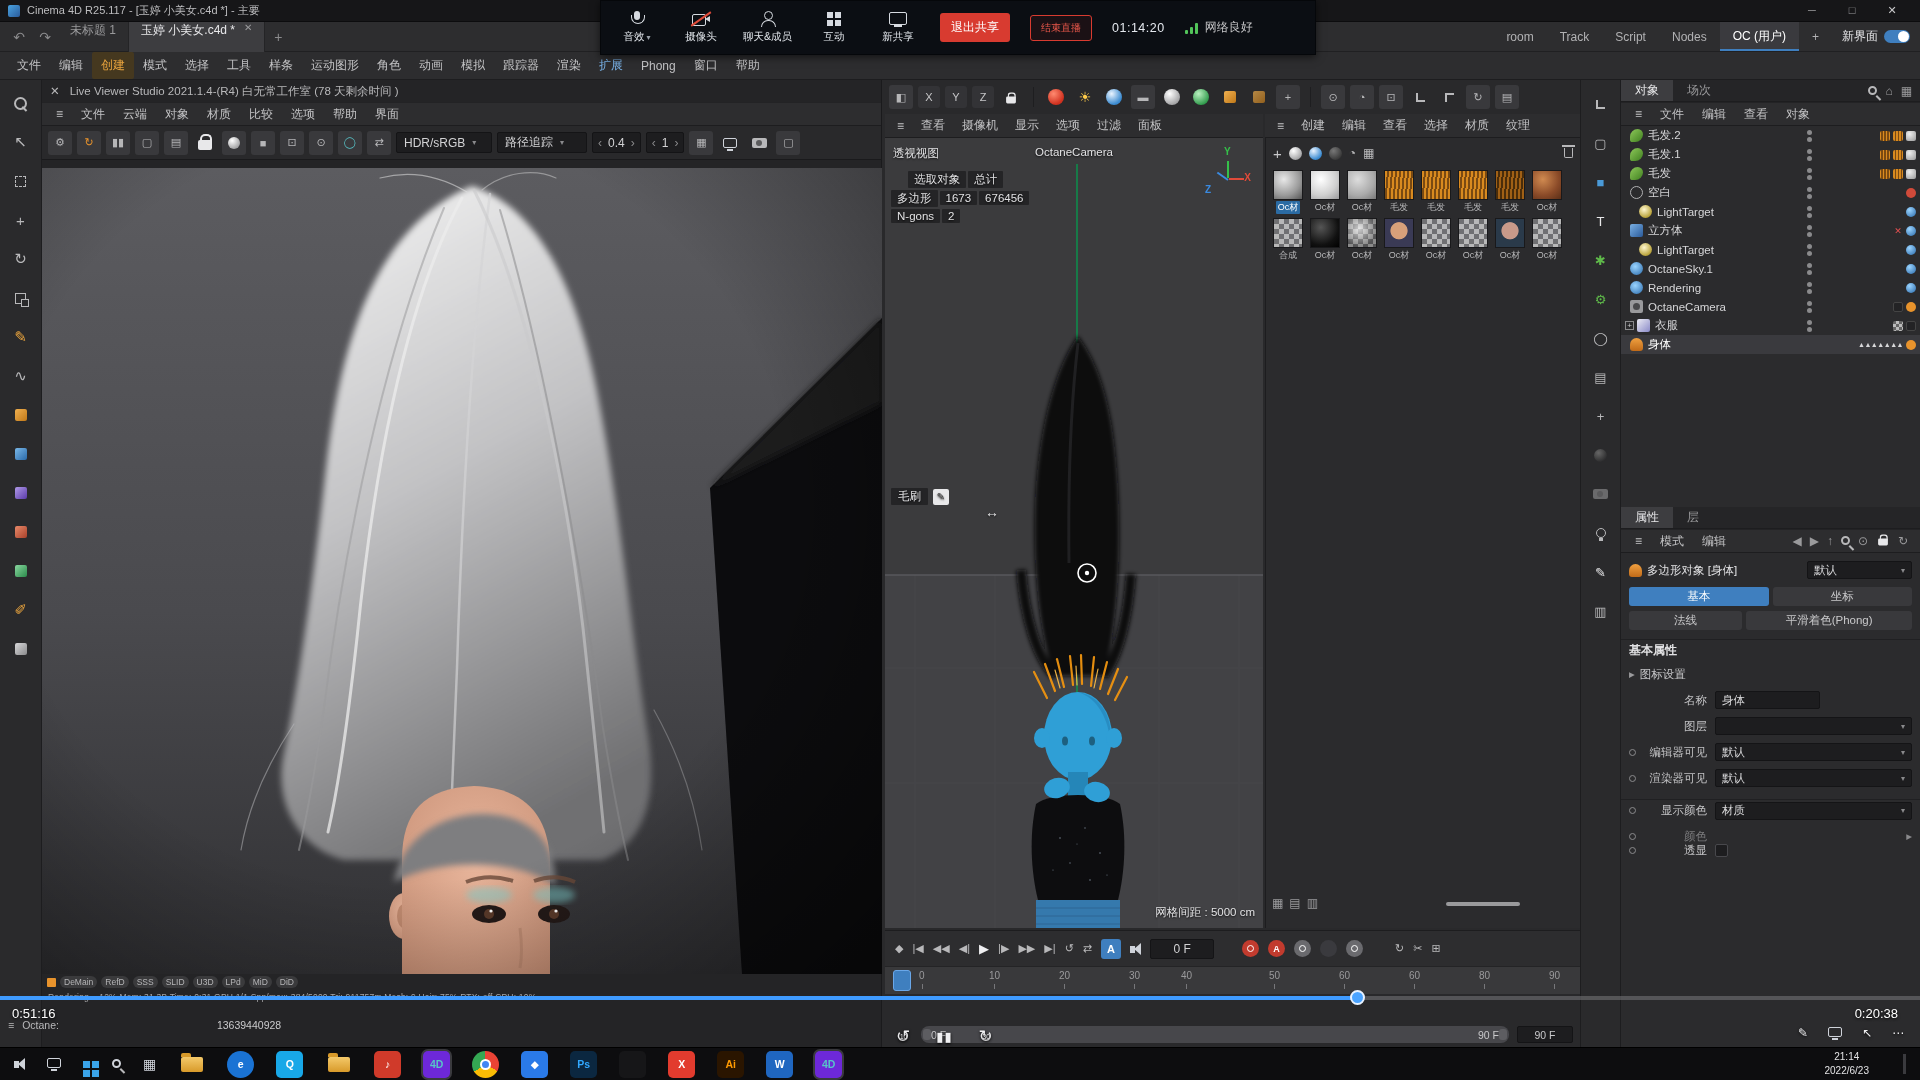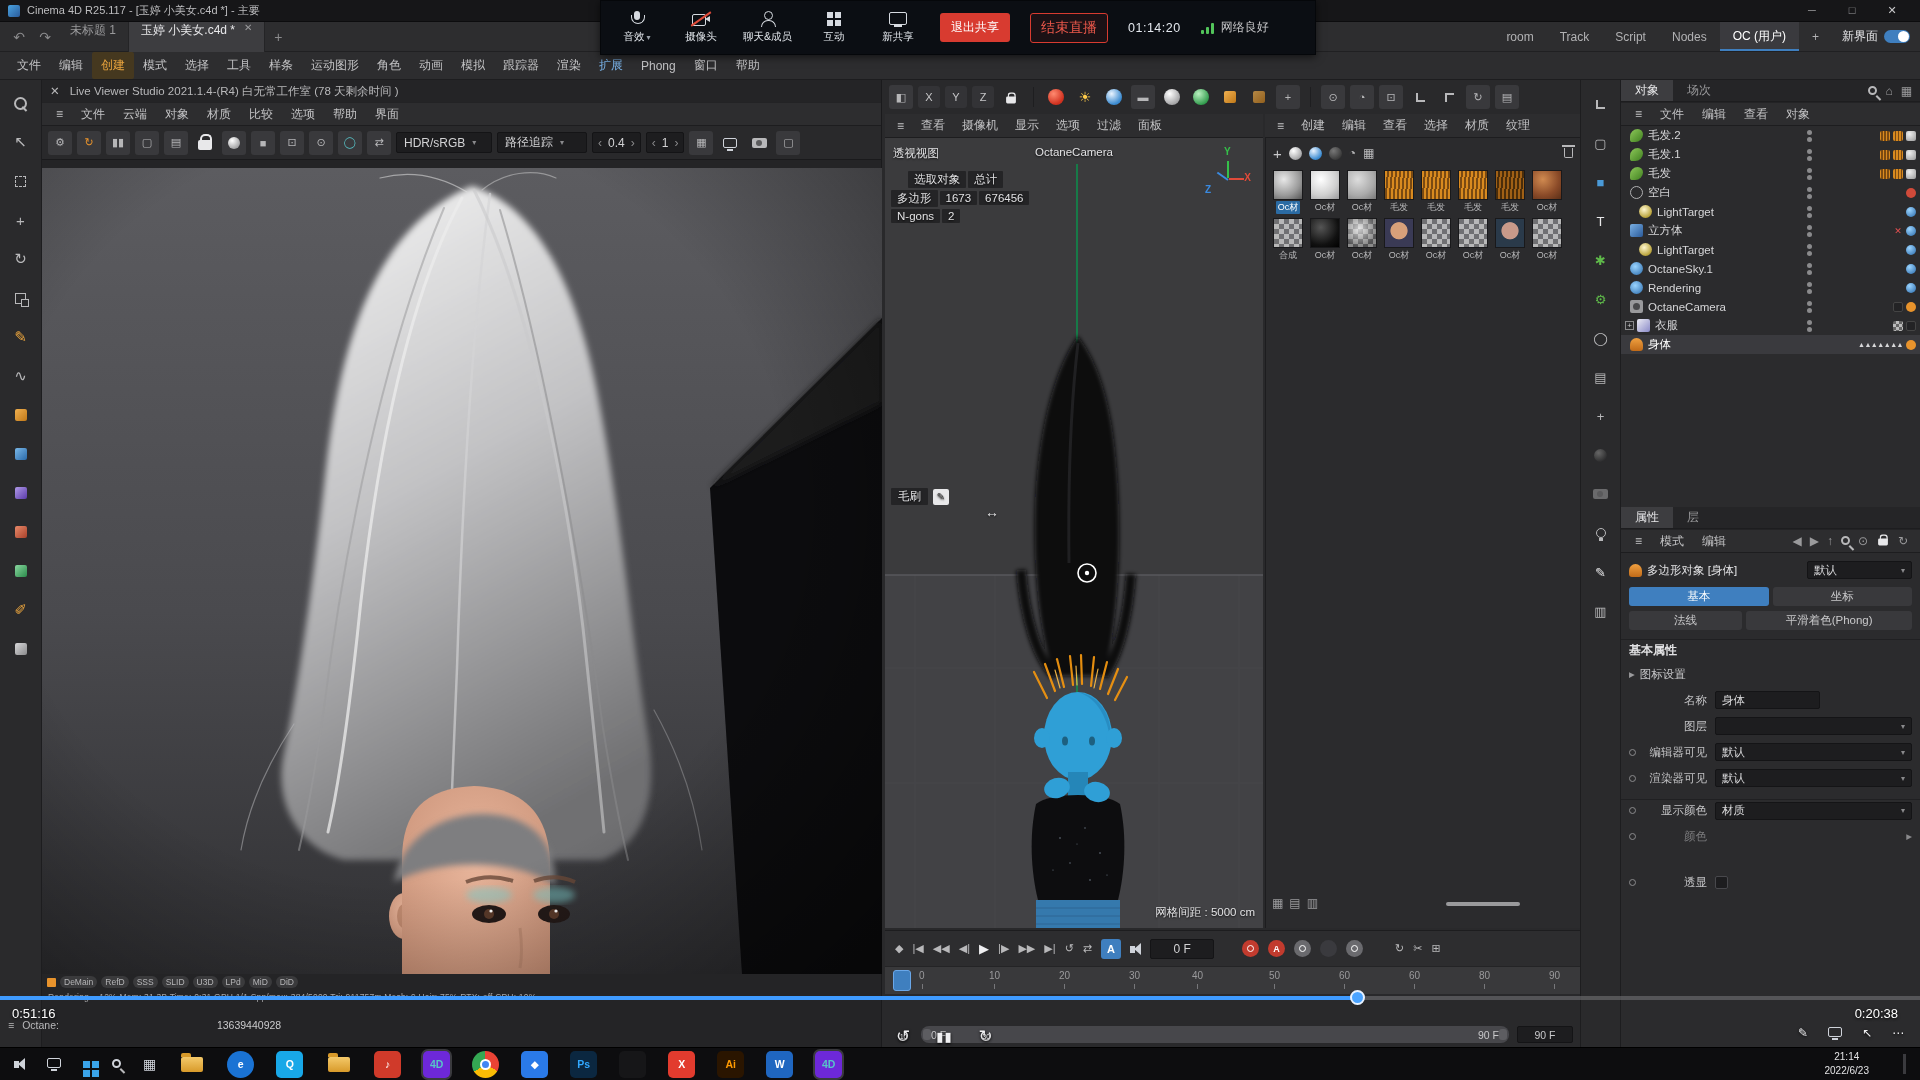--- a/index.html
+++ b/index.html
@@ -45,21 +45,21 @@
 .mi-cam::before{content:"";position:absolute;left:1px;top:3px;width:12px;height:10px;border:1.5px solid #d6dae0;border-radius:2px}
 .mi-cam::after{content:"";position:absolute;right:1px;top:5px;border-right:5px solid #d6dae0;border-top:3px solid transparent;border-bottom:3px solid transparent}
 .mi .slash{position:absolute;left:-2px;top:7px;width:24px;height:2px;background:#e04b3a;transform:rotate(-35deg)}
 .mi-ppl::before{content:"";position:absolute;left:6px;top:0;width:7px;height:7px;border:1.5px solid #d6dae0;border-radius:50%}
 .mi-ppl::after{content:"";position:absolute;left:3px;top:9px;width:13px;height:6px;border:1.5px solid #d6dae0;border-bottom:none;border-radius:7px 7px 0 0}
 .mi-grid::before{content:"";position:absolute;left:3px;top:1px;width:6px;height:6px;background:#d6dae0;box-shadow:8px 0 0 #d6dae0,0 8px 0 #d6dae0,8px 8px 0 #d6dae0}
 .mi-shr::before{content:"";position:absolute;left:1px;top:1px;width:16px;height:11px;border:1.5px solid #d6dae0;border-radius:2px}
 .mi-shr::after{content:"";position:absolute;left:6px;top:14px;width:8px;height:2px;background:#d6dae0}
 .mcaret{font-size:8px;color:#9aa0a8;margin-left:2px}
 .btn-exit{background:#d83b30;color:#fff;border-radius:3px;padding:6px 11px;font-size:12px}
-.btn-end{border:1px solid #d83b30;color:#e8574a;border-radius:3px;padding:5px 10px;font-size:14px;background:rgba(216,59,48,.08)}
+.btn-end{border:1px solid #d83b30;color:#e8574a;border-radius:3px;padding:5px 10px;font-size:10px;background:rgba(216,59,48,.08)}
 .mtimer{color:#e4e8ee;font-size:12.5px;letter-spacing:.5px}
 .netbars{display:inline-flex;align-items:flex-end;height:12px;margin-right:5px}
 .netbars i{display:inline-block;width:3px;background:#52c45a;margin-right:2px;border-radius:1px}
 .netbars i:nth-child(1){height:4px}.netbars i:nth-child(2){height:7px}.netbars i:nth-child(3){height:11px}
 
 
 .ico{display:inline-flex;align-items:center;justify-content:center;width:24px;height:24px;border-radius:3px;background:#39393c;color:#b6b6b8;font-size:11px;flex:none}
 .ico.bare{background:transparent}
 .axbtn{width:22px;height:22px;border-radius:3px;background:#333336;color:#c6c6c8;display:inline-flex;align-items:center;justify-content:center;font-size:11px}
 .sep{width:1px;height:20px;background:#1e1e20;margin:0 5px;flex:none}
@@ -832,21 +832,21 @@
       <span class="tpi">✂</span>
       <span class="tpi">⊞</span>
     </div>
 
     <div class="ruler abs" style="left:0;top:886px;width:695px;height:28px">
       <span class="phead"></span>
       <span class="tick" style="left:34px">0</span>
       <span class="tick" style="left:104px">10</span>
       <span class="tick" style="left:174px">20</span>
       <span class="tick" style="left:244px">30</span>
-      <span class="tick" style="left:307px">40</span>
+      <span class="tick" style="left:296px">40</span>
       <span class="tick" style="left:384px">50</span>
       <span class="tick" style="left:454px">60</span>
       <span class="tick" style="left:524px">60</span>
       <span class="tick" style="left:594px">80</span>
       <span class="tick" style="left:664px">90</span>
     </div>
 
     <div class="rangerow abs" style="left:0;top:914px;width:695px;height:26px">
       <div class="rangebar">
         <span>0 F</span>
@@ -1131,21 +1131,21 @@
       <span class="afld">
           <span>材质</span>
           <span class="acar">▾</span>
         </span>
     </div>
     <div class="afrow" style="top:318px">
       <span class="adot"></span>
       <span class="albl dim" style="width:75px">颜色</span>
       <span style="margin-left:auto;color:#8a8a8c">▸</span>
     </div>
-    <div class="afrow" style="top:364px">
+    <div class="afrow" style="top:332px">
       <span class="adot"></span>
       <span class="albl" style="width:75px">透显</span>
       <span class="acheck"></span>
     </div>
   </div>
 
   <div class="vtrack">
       <i></i>
     </div>
   <div class="vhandle"></div>

